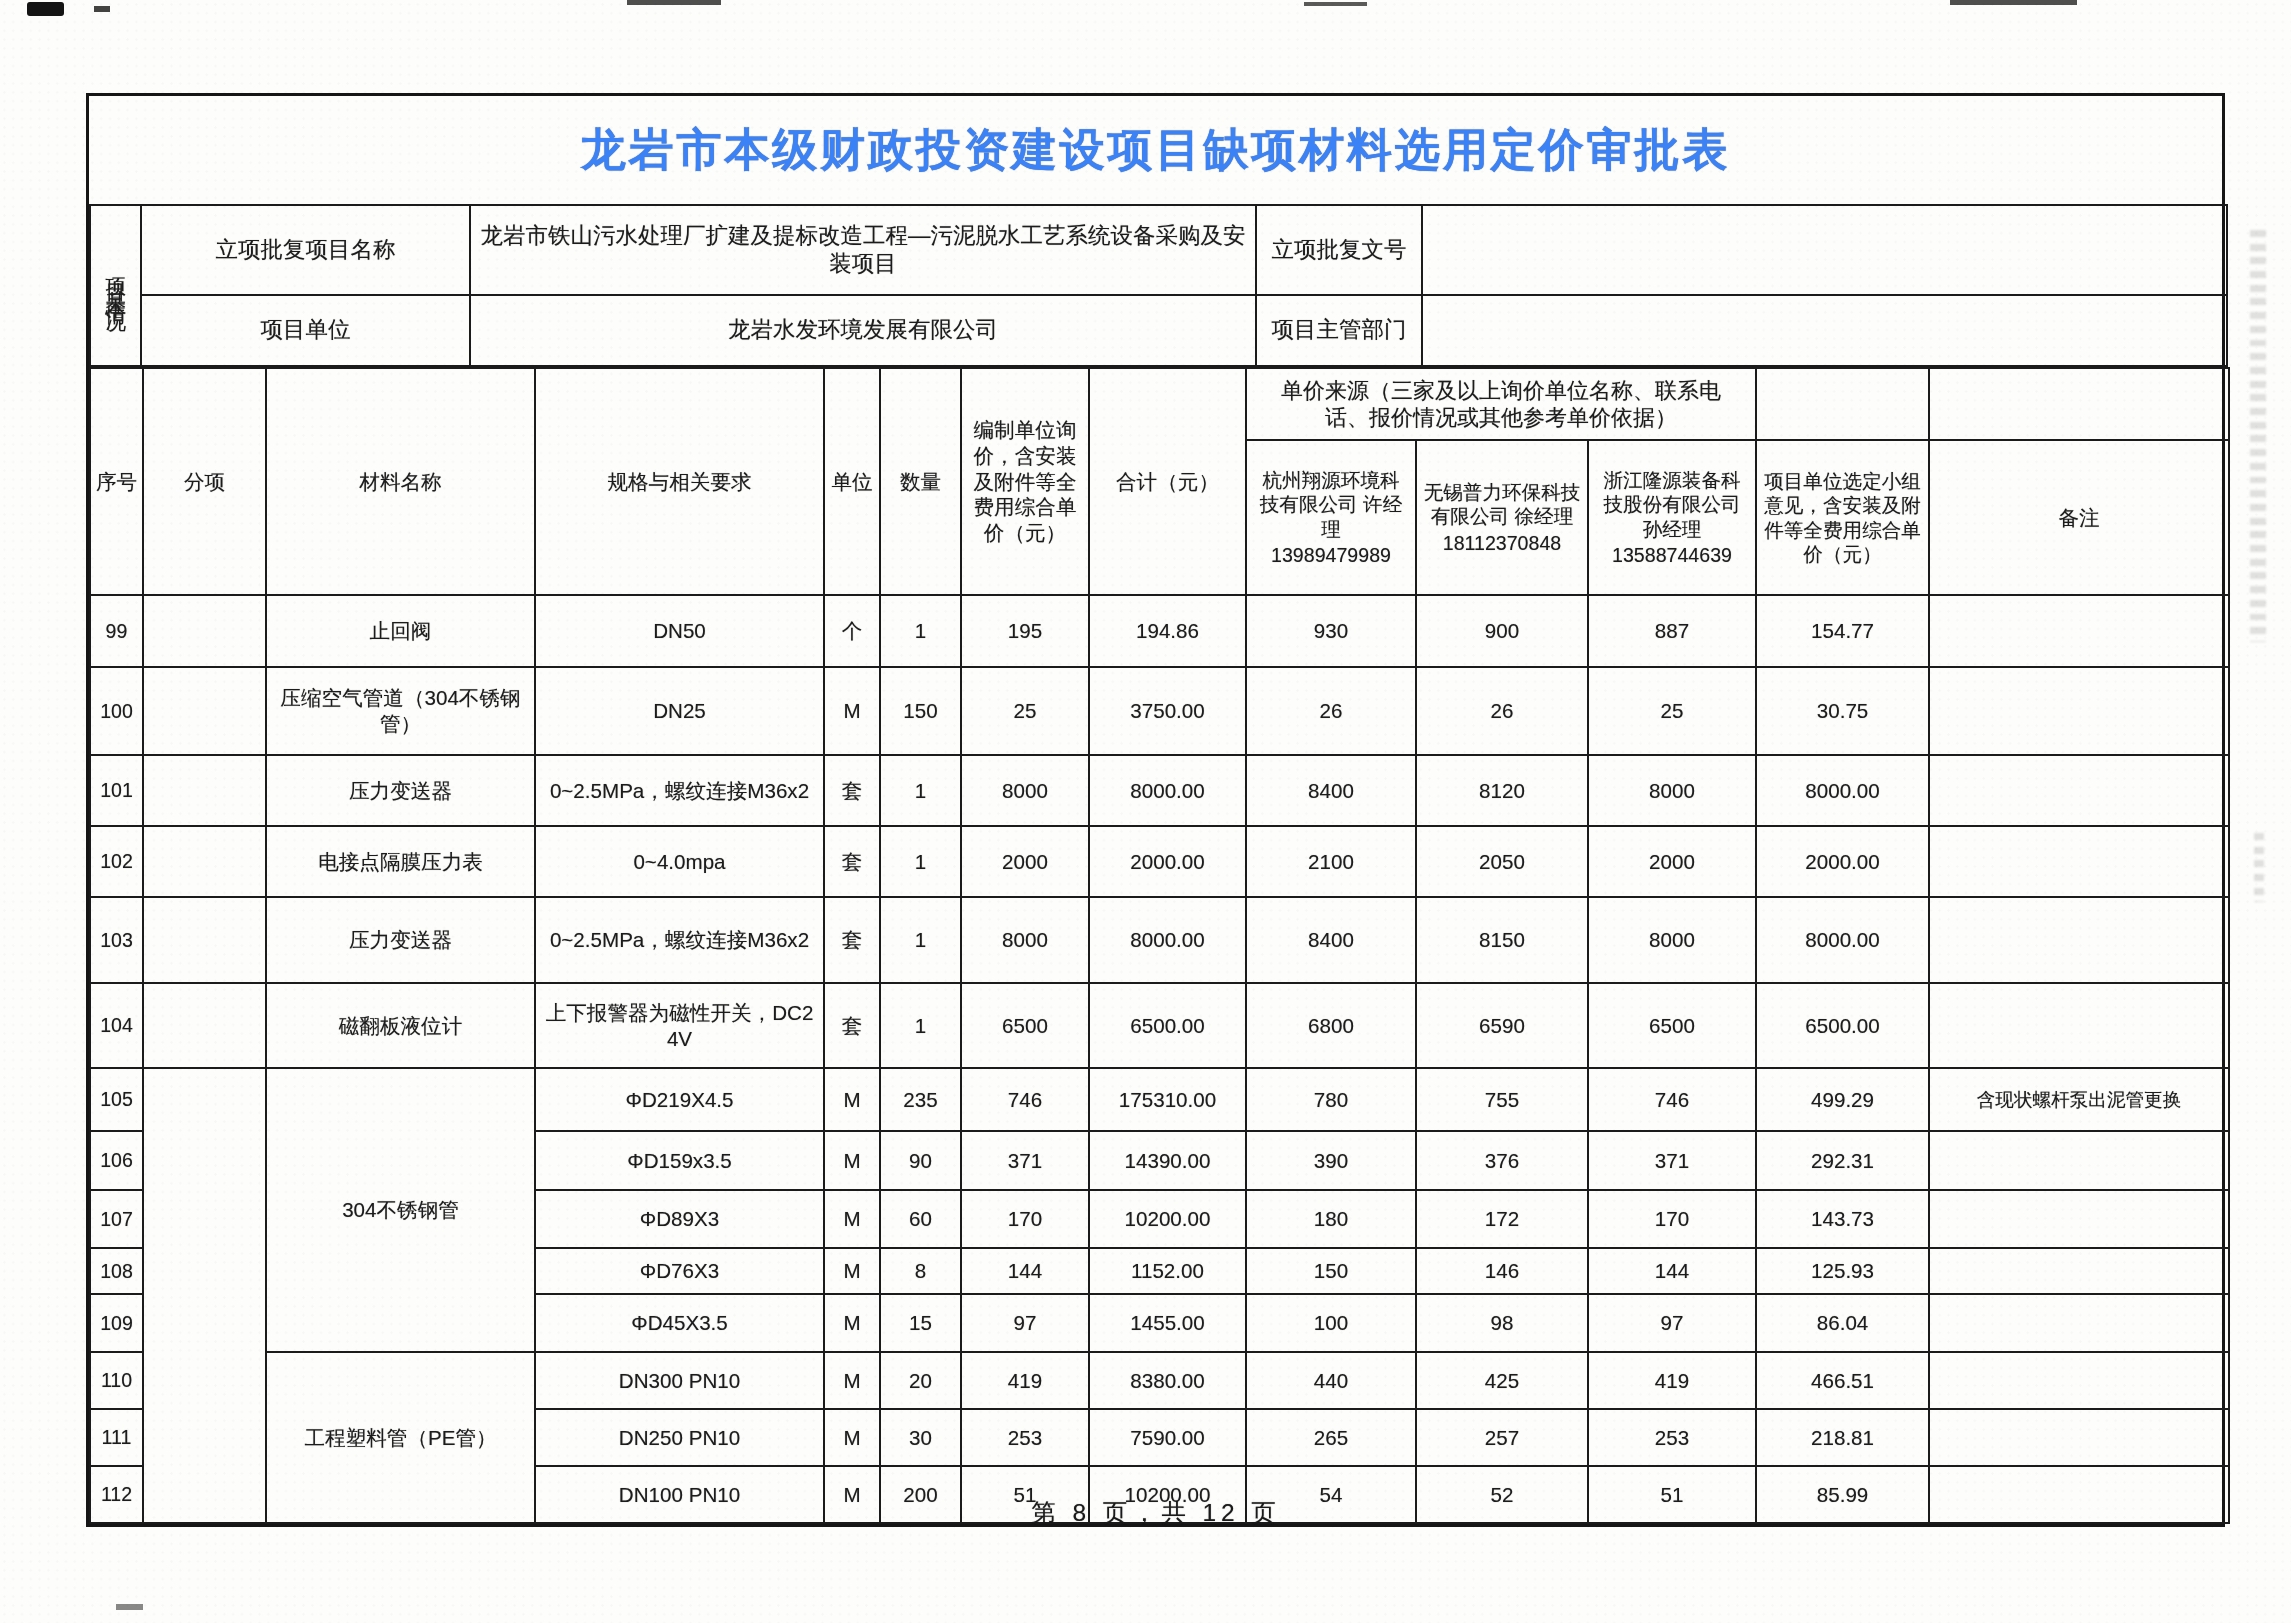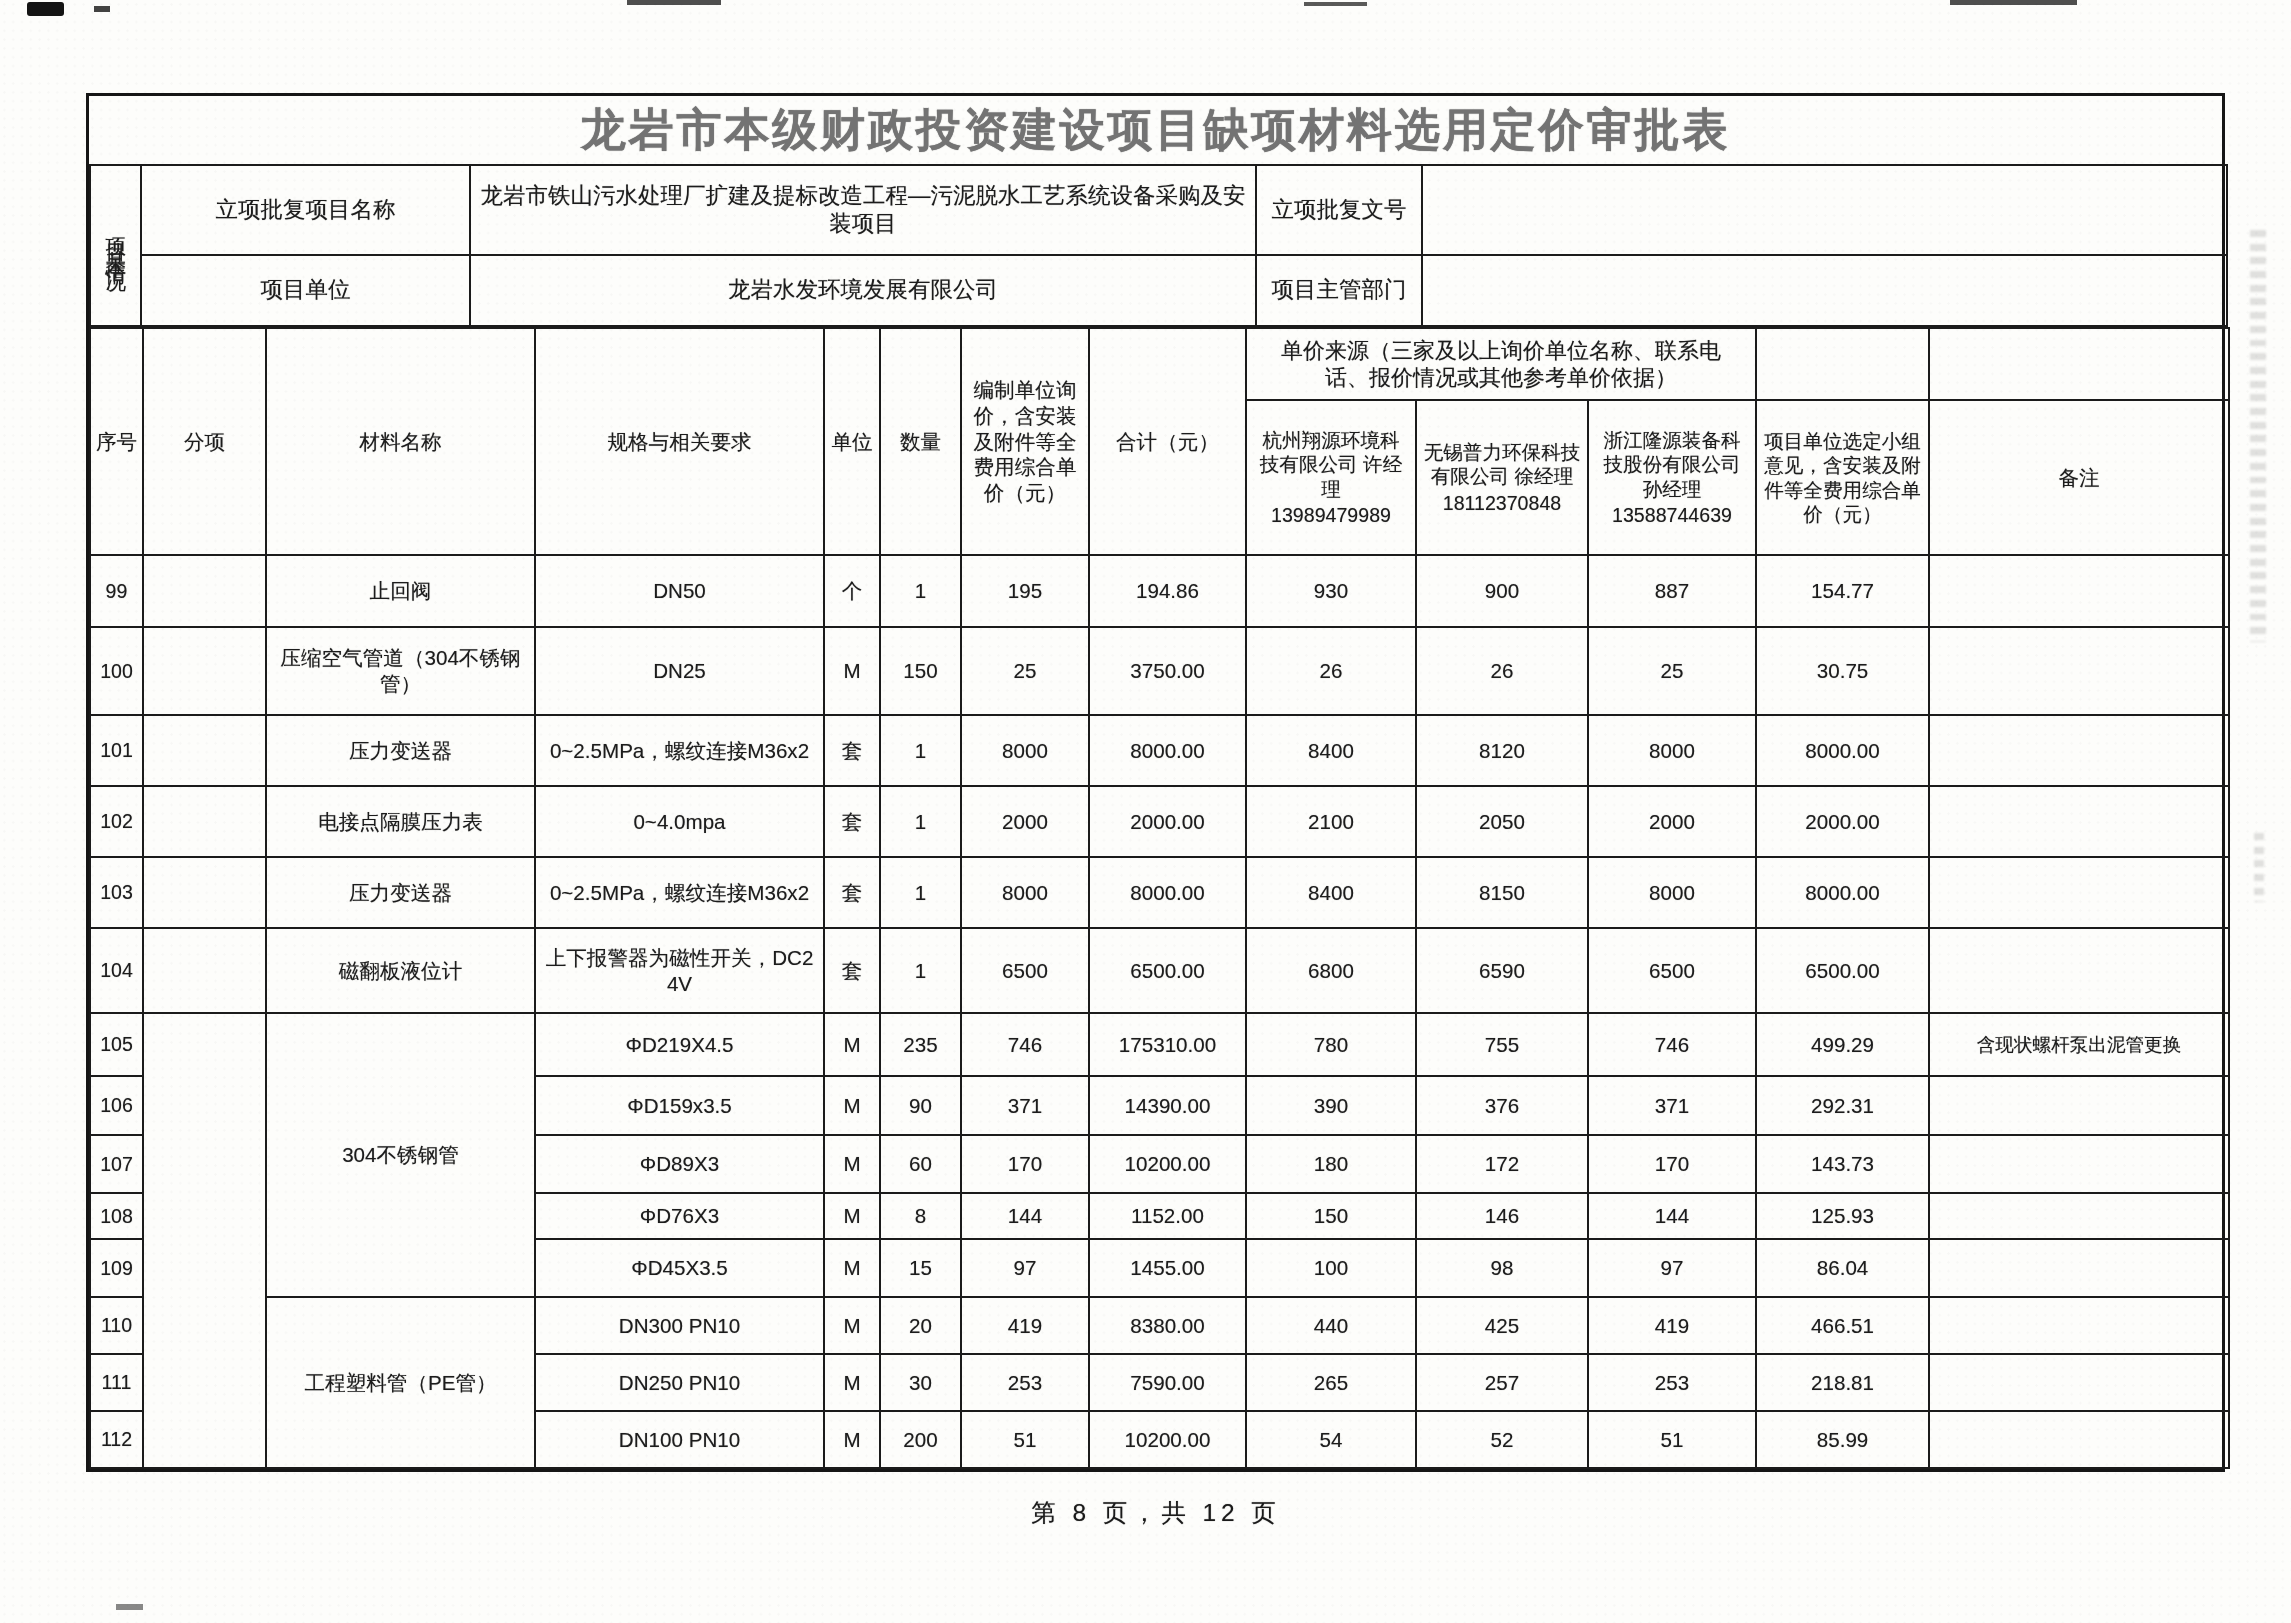--- a/index.html
+++ b/index.html
@@ -12,23 +12,23 @@
   .page::before{
     content:"";position:absolute;inset:0;pointer-events:none;opacity:.5;
     background-image:radial-gradient(rgba(30,30,30,.05) 1px,transparent 1.4px);
     background-size:8.8px 8.8px;
   }
   .sheet{
     position:absolute;left:86px;top:93px;width:2139px;
     border:3.9px solid #161616;background:transparent;
   }
   .title{
-    height:68px;display:flex;align-items:center;justify-content:center;
+    height:108px;display:flex;align-items:center;justify-content:center;
     font-family:"Liberation Serif","DejaVu Serif",serif;font-weight:bold;
-    font-size:45px;letter-spacing:2.9px;color:#737373;
+    font-size:45px;letter-spacing:2.9px;color:#3b82f6;
     text-shadow:0 0 1px rgba(0,0,0,.55);
   }
   table{border-collapse:collapse;table-layout:fixed;width:100%;}
   td{
     border:2.9px solid #1b1b1b;text-align:center;vertical-align:middle;
     padding:2px 4.9px;font-size:20.6px;line-height:1.25;color:#1c1c1c;
     text-shadow:0 0 1px rgba(0,0,0,.4);overflow:hidden;word-break:break-all;
   }
   .info td{font-size:22.5px;}
   .vcell span{
@@ -206,21 +206,21 @@
         <td class="num">1</td>
         <td class="num">2000</td>
         <td class="num">2000.00</td>
         <td class="num">2100</td>
         <td class="num">2050</td>
         <td class="num">2000</td>
         <td class="num">2000.00</td>
         <td class="remark-cell"></td>
       </tr>
 
-      <tr style="height:71px">
+      <tr style="height:86px">
         <td class="seq">103</td>
         <td></td>
         <td>压力变送器</td>
         <td>0~2.5MPa，螺纹连接M36x2</td>
         <td>套</td>
         <td class="num">1</td>
         <td class="num">8000</td>
         <td class="num">8000.00</td>
         <td class="num">8400</td>
         <td class="num">8150</td>

